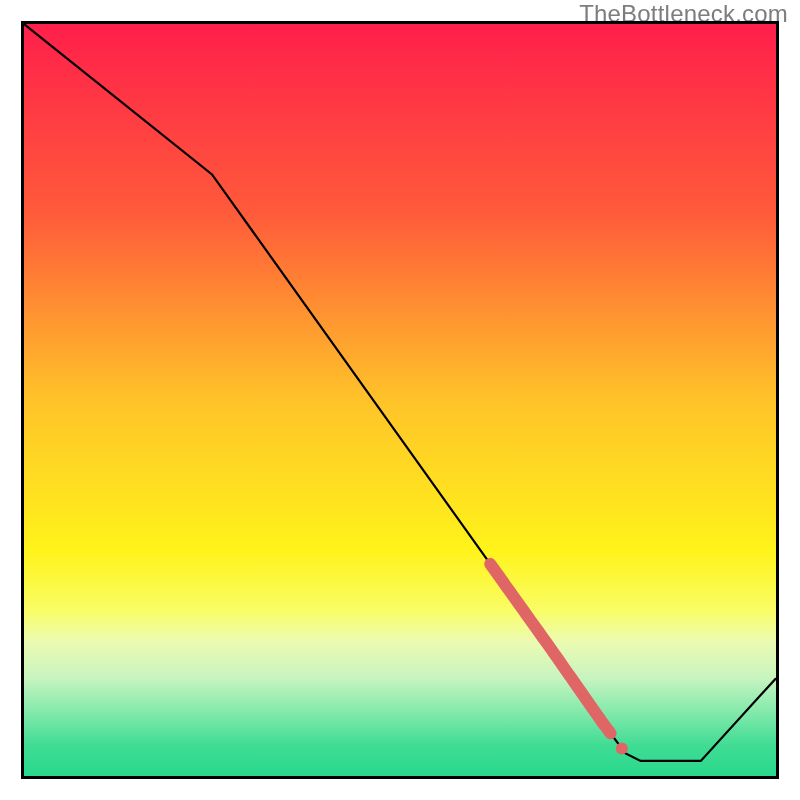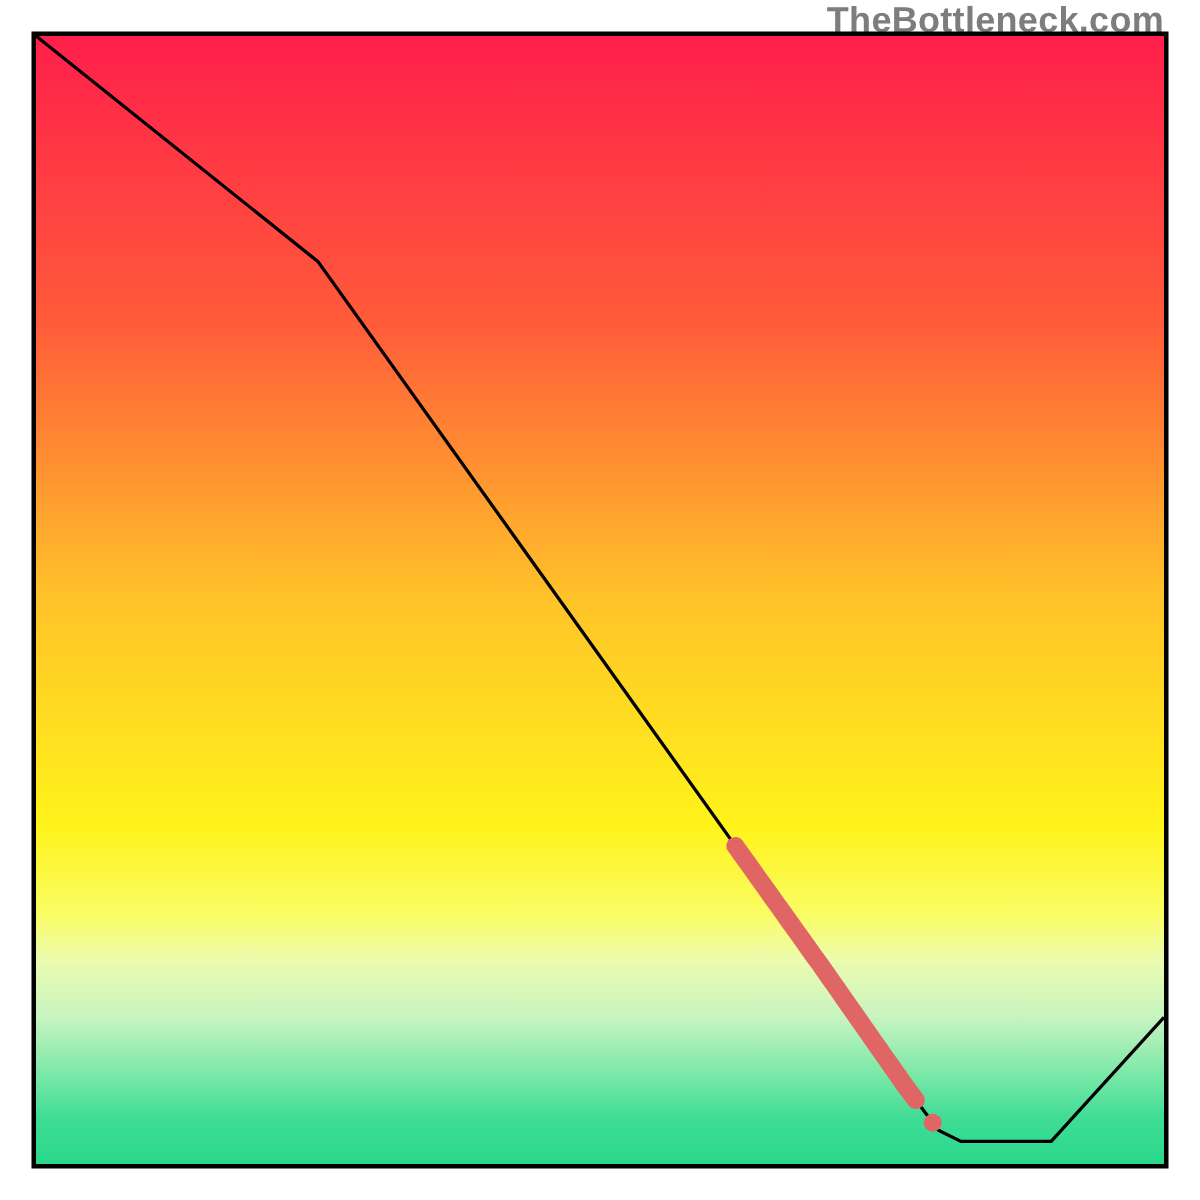--- a/index.html
+++ b/index.html
@@ -20,24 +20,24 @@
     border: 3px solid #000;
     box-sizing: border-box;
   }
   .gradient {
     position: absolute;
     left: 0; top: 0; right: 0; bottom: 0;
   }
   .watermark {
     position: absolute;
     top: 0px;
-    right: 24px;
+    right: 12px;
     font-size: 24px;
     color: #7d7d7d;
-    font-weight: 700;
+    font-weight: 400;
     letter-spacing: 0.2px;
     user-select: none;
   }
   svg.curve {
     position: absolute;
     left: 0; top: 0;
     width: 100%;
     height: 100%;
     pointer-events: none;
   }

